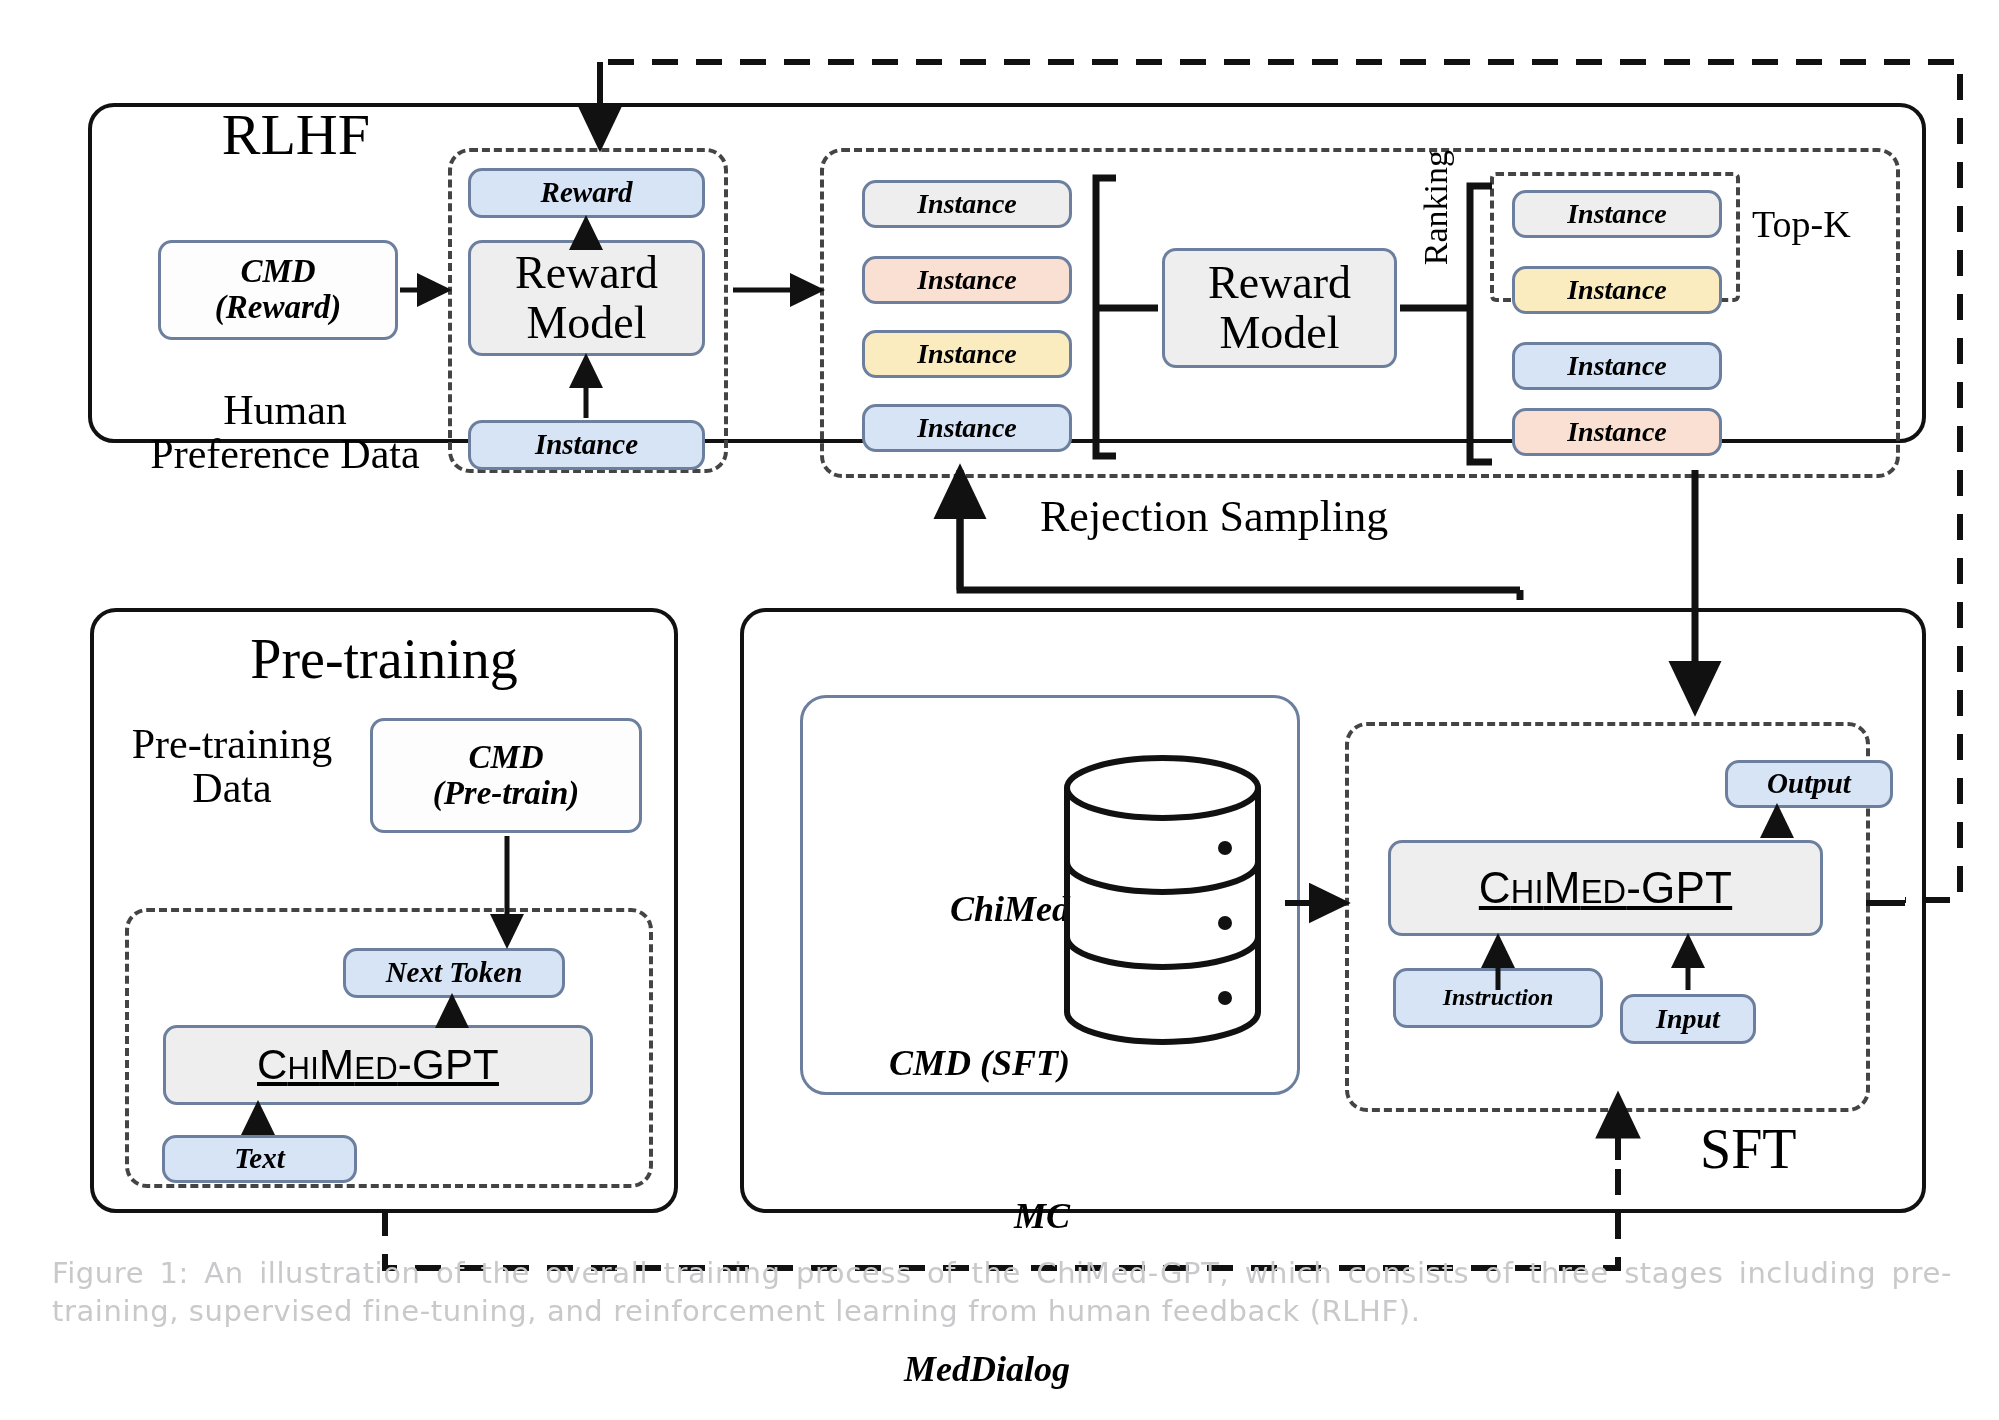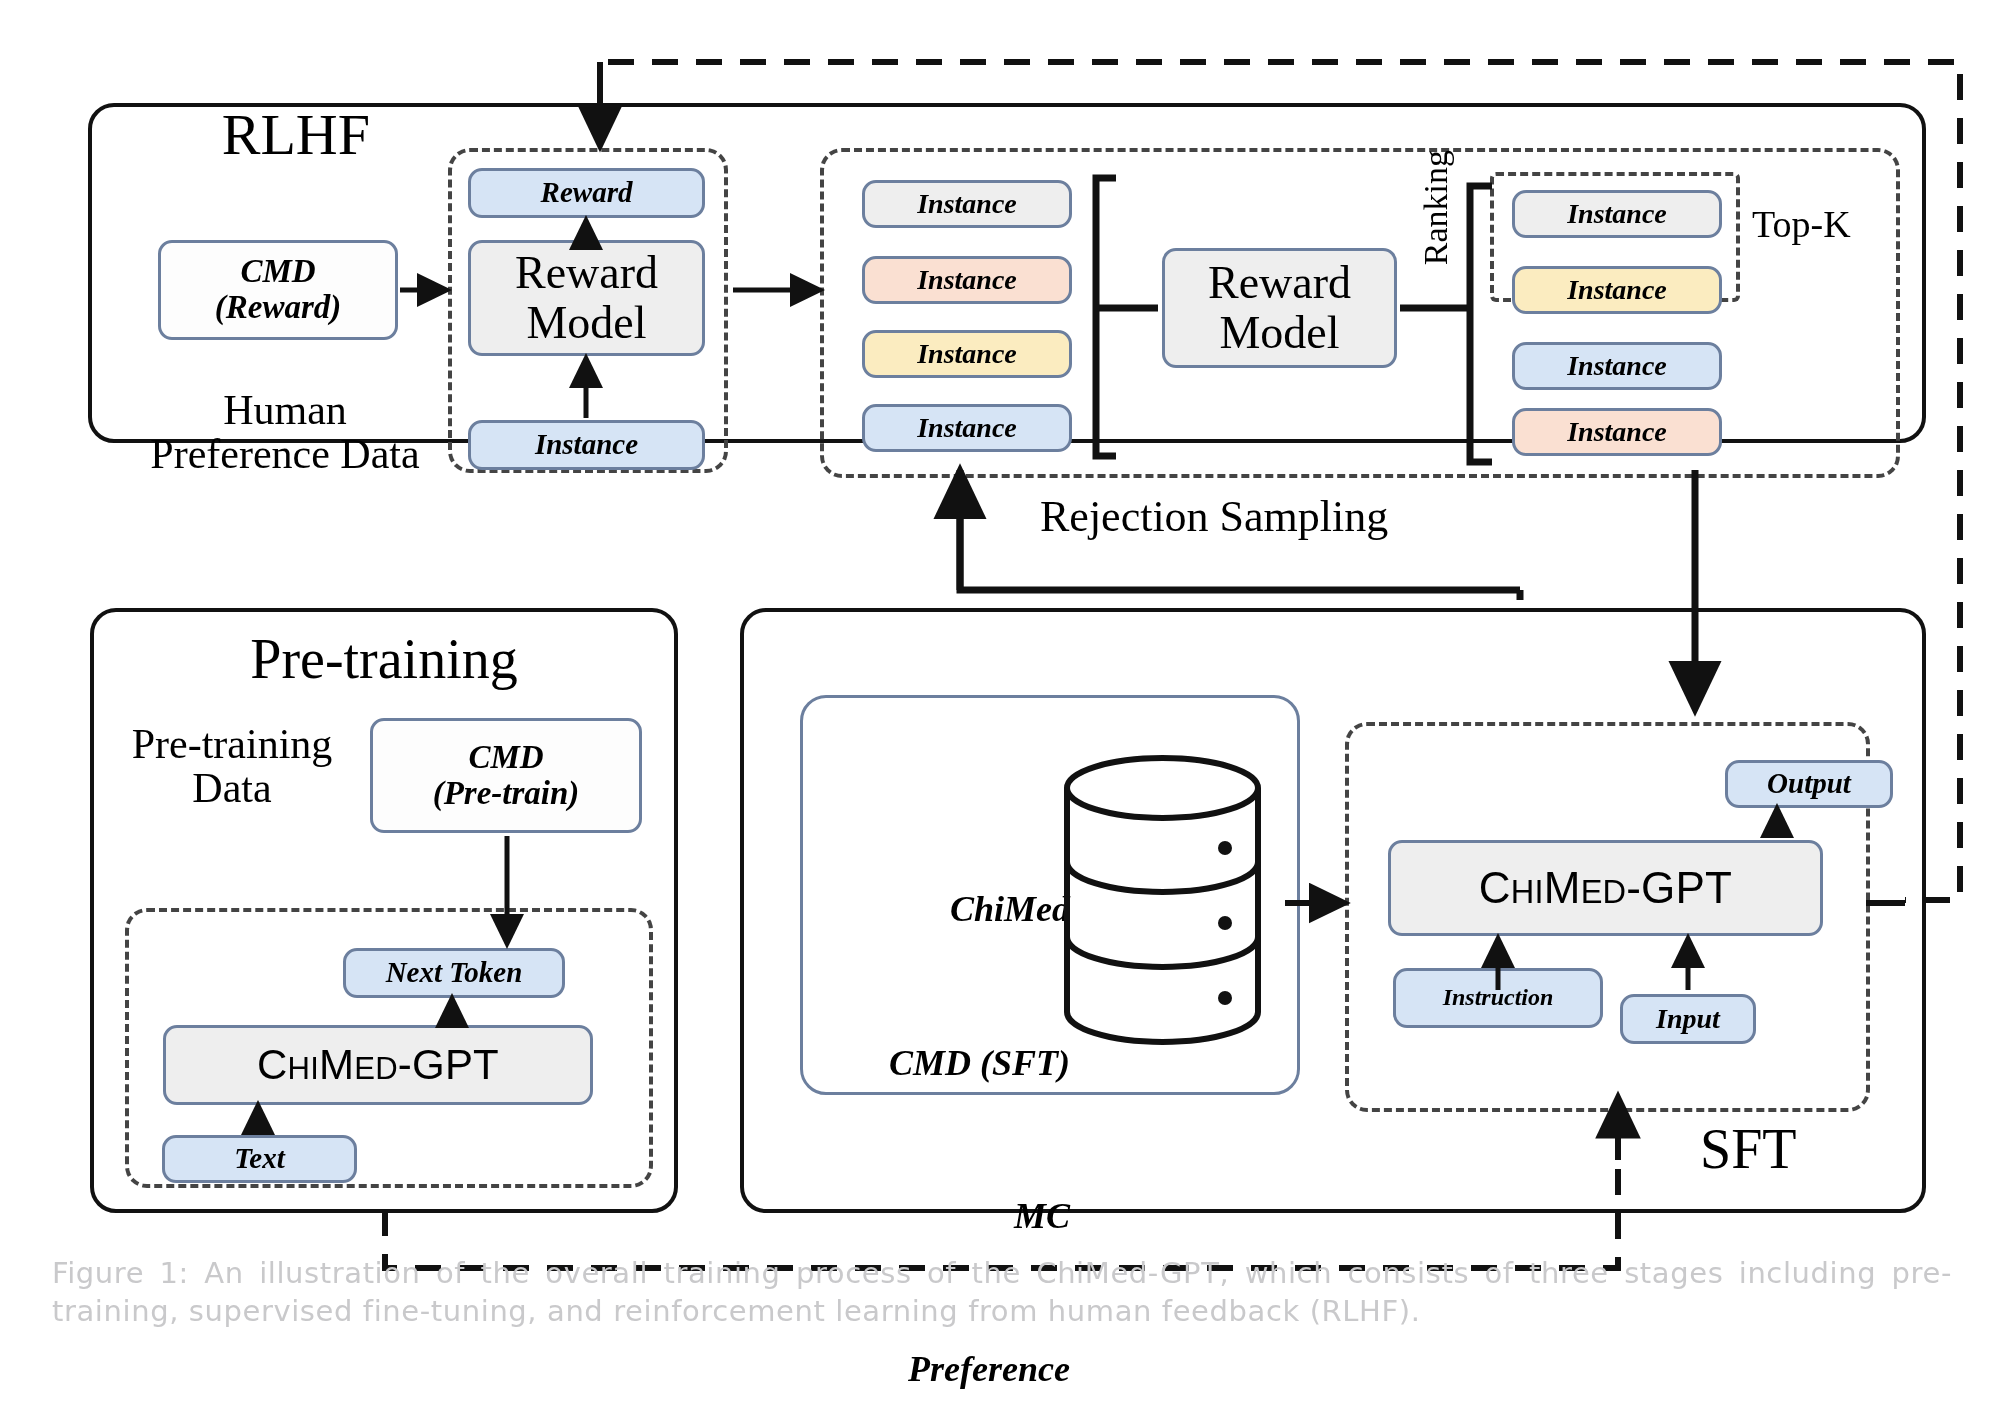--- a/index.html
+++ b/index.html
@@ -50,20 +50,21 @@
     line-height: 1.05;
     text-align: center;
   }
 
   
   .smallcaps {
     font-family: "Liberation Sans", "DejaVu Sans", sans-serif;
     font-weight: 400;
     letter-spacing: 0.2px;
     white-space: nowrap;
+    text-decoration: underline;
   }
   .smallcaps .cap { font-size: 1em; }
   .smallcaps .sc  { font-size: 0.74em; }
 
   .vertical {
     writing-mode: vertical-rl;
     transform: rotate(180deg);
     white-space: nowrap;
   }
 
@@ -183,21 +184,21 @@
   </div>
 
   <div class="abs stage-box" style="left:740px; top:608px; width:1186px; height:605px;"></div>
 
   <div class="abs node white" style="left:800px; top:695px; width:500px; height:400px; border-radius:26px; background:#fff;"></div>
 
   <div class="label italic" style="left:800px; top:782px; width:270px; font-size:36px; text-align:right; line-height:1.42;">
     <div>ChiMed</div>
     <div>CMD (SFT)</div>
     <div>MC</div>
-    <div>Preference</div>
+    <div>MedDialog</div>
   </div>
 
   <svg class="abs" style="left:1055px; top:750px; width:215px; height:300px;" viewBox="0 0 215 300">
     <g fill="none" stroke="#111" stroke-width="6">
       <path d="M12,38 L12,262"></path>
       <path d="M203,38 L203,262"></path>
       <ellipse cx="107.5" cy="38" rx="95.5" ry="30" fill="#fff"></ellipse>
       <path d="M12,112 a95.5,30 0 0 0 191,0"></path>
       <path d="M12,187 a95.5,30 0 0 0 191,0"></path>
       <path d="M12,262 a95.5,30 0 0 0 191,0"></path>

